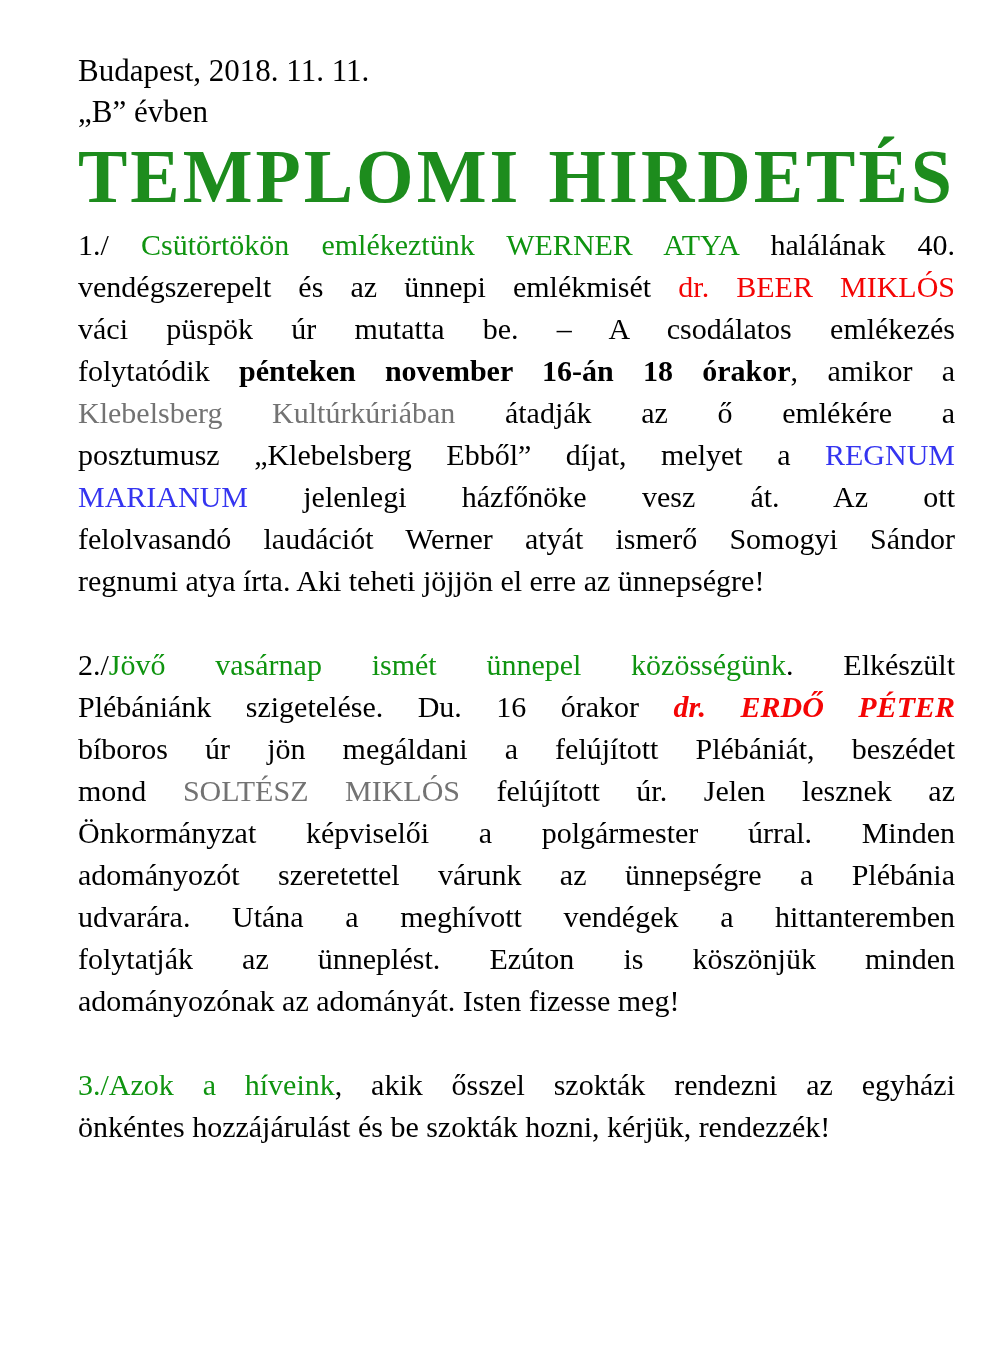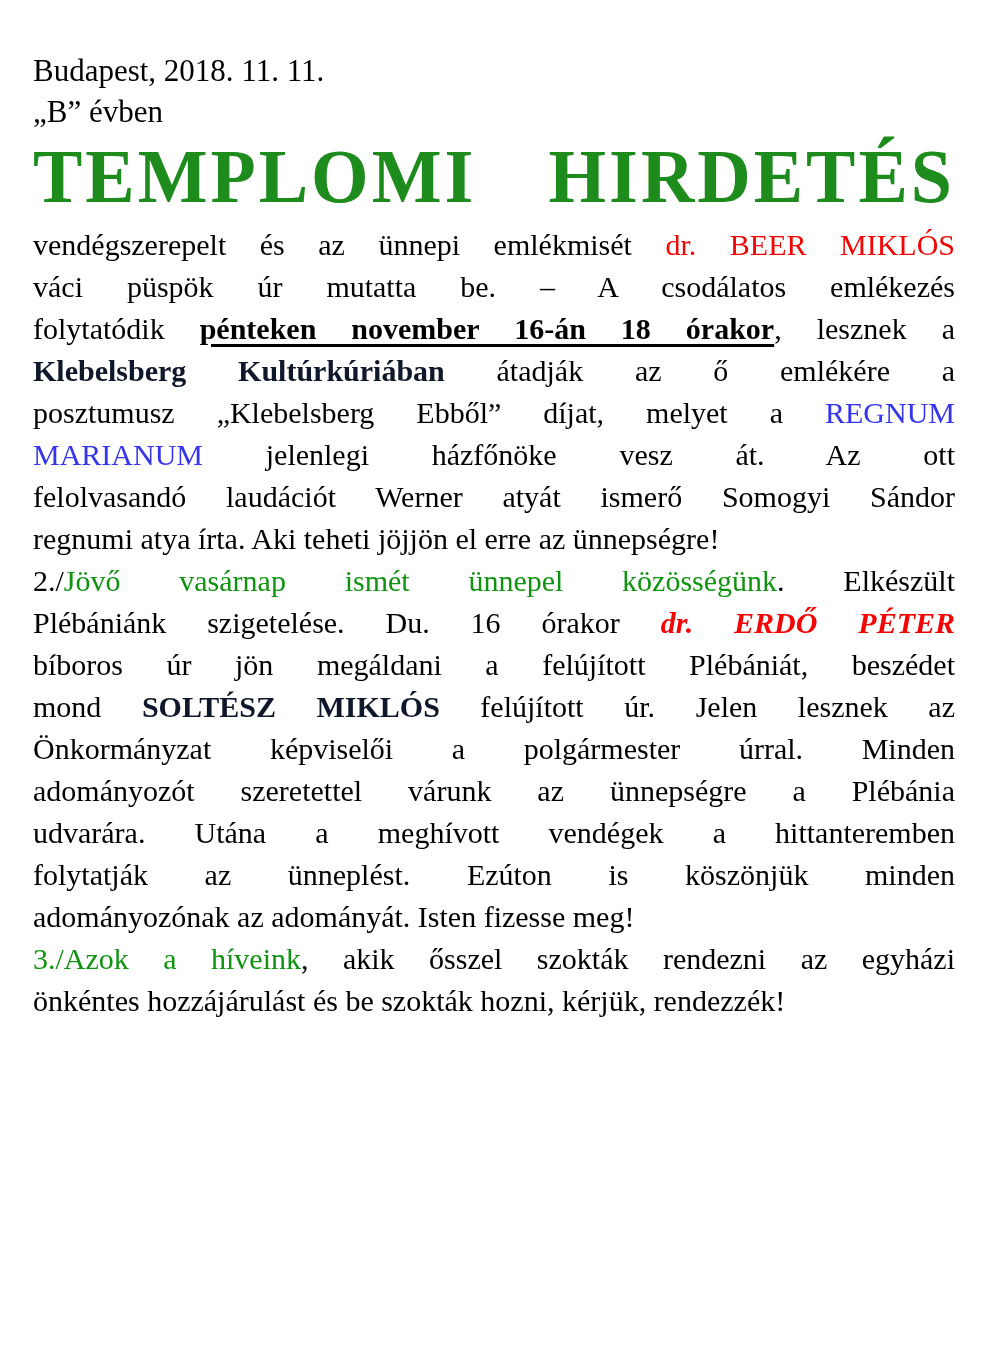--- a/index.html
+++ b/index.html
@@ -1,71 +1,71 @@
 <!DOCTYPE html>
 <html lang="hu" style="--green: #0f9410; --title-green: #1d8c1d; --red: #f40505; --blue: #3535f0;"><head>
 <meta charset="utf-8">
 <style>
   html, body { margin: 0; padding: 0; background: #ffffff; }
   .page {
     position: relative;
     width: 1007px;
     height: 1354px;
     box-sizing: border-box;
-    padding: 50px 52px 0 33px;
+    padding: 50px 52px 0 78px;
     overflow: hidden;
     background: #ffffff;
     color: #000000;
     font-family: "Liberation Serif", "DejaVu Serif", serif;
   }
   .hline { font-size: 31px; line-height: 41px; white-space: pre; }
   .green { color: var(--green); }
   .title {
     font-weight: bold;
     color: var(--title-green);
     font-size: 74px;
     line-height: 80px;
     letter-spacing: 3px;
     text-align: justify;
     text-align-last: justify;
     transform: scaleY(1.04);
     transform-origin: 50% 60%;
     margin: 4px 0 8px 0;
   }
   .body-text { margin-top: 0; }
-  .para + .para { }
+  .para + .para { margin-top: 42px; }
   .line { font-size: 30px; line-height: 42px; }
   .line.just { text-align: justify; text-align-last: justify; }
   .sg-black { color: #000000; }
   .sg-green { color: var(--green); }
   .sg-red { color: var(--red); }
   .sg-blue { color: var(--blue); }
-  .sg-bold { color: #0f172a; font-weight: bold; }
+  .sg-bold { color: #737373; font-weight: normal; }
   .sg-boldul {
     color: #000000; font-weight: bold;
-    text-decoration: underline;
     text-decoration-thickness: 2.5px;
     text-underline-offset: 5px;
   }
   .sg-redbi { color: var(--red); font-weight: bold; font-style: italic; }
 </style>
 </head>
 <body>
 
 <div class="page">
   <div class="header">
     <div class="hline">Budapest, 2018. 11. 11.</div>
     <div class="hline">„B” évben</div>
   </div>
   <div class="title">TEMPLOMI HIRDETÉS</div>
   <div class="body-text">
       <div class="para">
+        <div class="line just"><span class="sg-black">1./ </span><span class="sg-green">Csütörtökön emlékeztünk WERNER ATYA</span><span class="sg-black"> halálának 40.</span></div>
         <div class="line just"><span class="sg-black">vendégszerepelt és az ünnepi emlékmisét </span><span class="sg-red">dr. BEER MIKLÓS</span></div>
         <div class="line just"><span class="sg-black">váci püspök úr mutatta be. – A csodálatos emlékezés</span></div>
-        <div class="line just"><span class="sg-black">folytatódik </span><span class="sg-boldul">pénteken november 16-án 18 órakor</span><span class="sg-black">, lesznek a</span></div>
+        <div class="line just"><span class="sg-black">folytatódik </span><span class="sg-boldul">pénteken november 16-án 18 órakor</span><span class="sg-black">, amikor a</span></div>
         <div class="line just"><span class="sg-bold">Klebelsberg Kultúrkúriában</span><span class="sg-black"> átadják az ő emlékére a</span></div>
         <div class="line just"><span class="sg-black">posztumusz „Klebelsberg Ebből” díjat, melyet a </span><span class="sg-blue">REGNUM</span></div>
         <div class="line just"><span class="sg-blue">MARIANUM</span><span class="sg-black"> jelenlegi házfőnöke vesz át. Az ott</span></div>
         <div class="line just"><span class="sg-black">felolvasandó laudációt Werner atyát ismerő Somogyi Sándor</span></div>
         <div class="line"><span class="sg-black">regnumi atya írta. Aki teheti jöjjön el erre az ünnepségre!</span></div>
       </div>
       <div class="para">
         <div class="line just"><span class="sg-black">2./</span><span class="sg-green">Jövő vasárnap ismét ünnepel közösségünk</span><span class="sg-black">. Elkészült</span></div>
         <div class="line just"><span class="sg-black">Plébániánk szigetelése. Du. 16 órakor </span><span class="sg-redbi">dr. ERDŐ PÉTER</span></div>
         <div class="line just"><span class="sg-black">bíboros úr jön megáldani a felújított Plébániát, beszédet</span></div>

